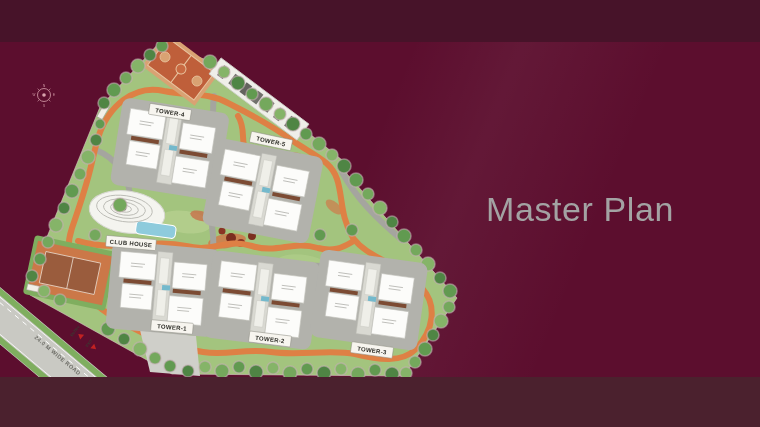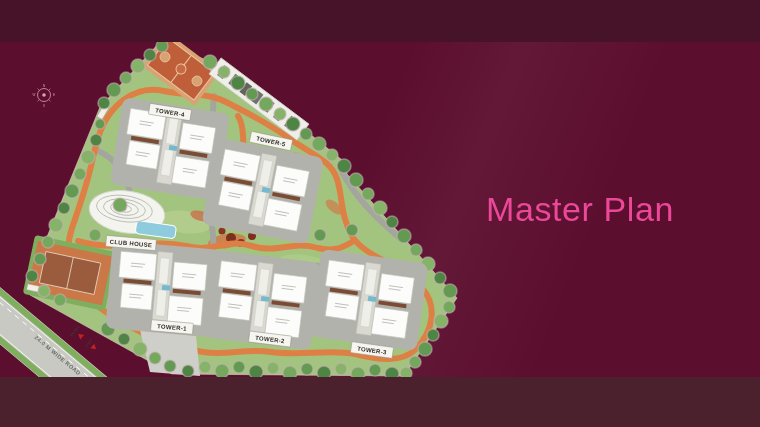--- a/index.html
+++ b/index.html
@@ -7,21 +7,21 @@
     width:760px;height:427px;position:relative;overflow:hidden;
     background:#5c0e2e;
     font-family:"Liberation Sans",sans-serif;
   }
   .sheen{position:absolute;inset:0;z-index:1;
     background:linear-gradient(112deg, rgba(255,255,255,0) 46%, rgba(255,255,255,0.045) 58%, rgba(255,255,255,0) 74%);}
   #plan{position:absolute;left:0;top:0;z-index:2;}
   .band-top{position:absolute;top:0;left:0;width:760px;height:42px;background:#471329;z-index:3;}
   .band-bottom{position:absolute;top:377px;left:0;width:760px;height:50px;background:#4b212e;z-index:3;}
   .title{position:absolute;left:486px;top:190px;font-size:34px;font-weight:400;
-    color:#ec4899;letter-spacing:.6px;z-index:4;}
+    color:#a3a3a3;letter-spacing:.6px;z-index:4;}
   
   .blk{fill:#fcfcfa;stroke:#c2c2bb;stroke-width:.6;}
   .unit-line{stroke:#a9a9a4;stroke-width:.7;}
   .gpath{fill:none;stroke:#a5a59f;stroke-width:6;stroke-linecap:round;}
   .track{fill:none;stroke:#de8045;stroke-width:6;stroke-linecap:round;}
   .chip-bg{fill:#f7f5ef;stroke:#8a8a80;stroke-width:.5;}
   .chip-text{font-size:6px;font-weight:bold;fill:#2e2e28;letter-spacing:.3px;}
   .compass-txt{font-size:3px;fill:#d8a2ac;}
   .tiny-gate{fill:#f2efe8;stroke:#9a9a90;stroke-width:.5;}
 </style>

